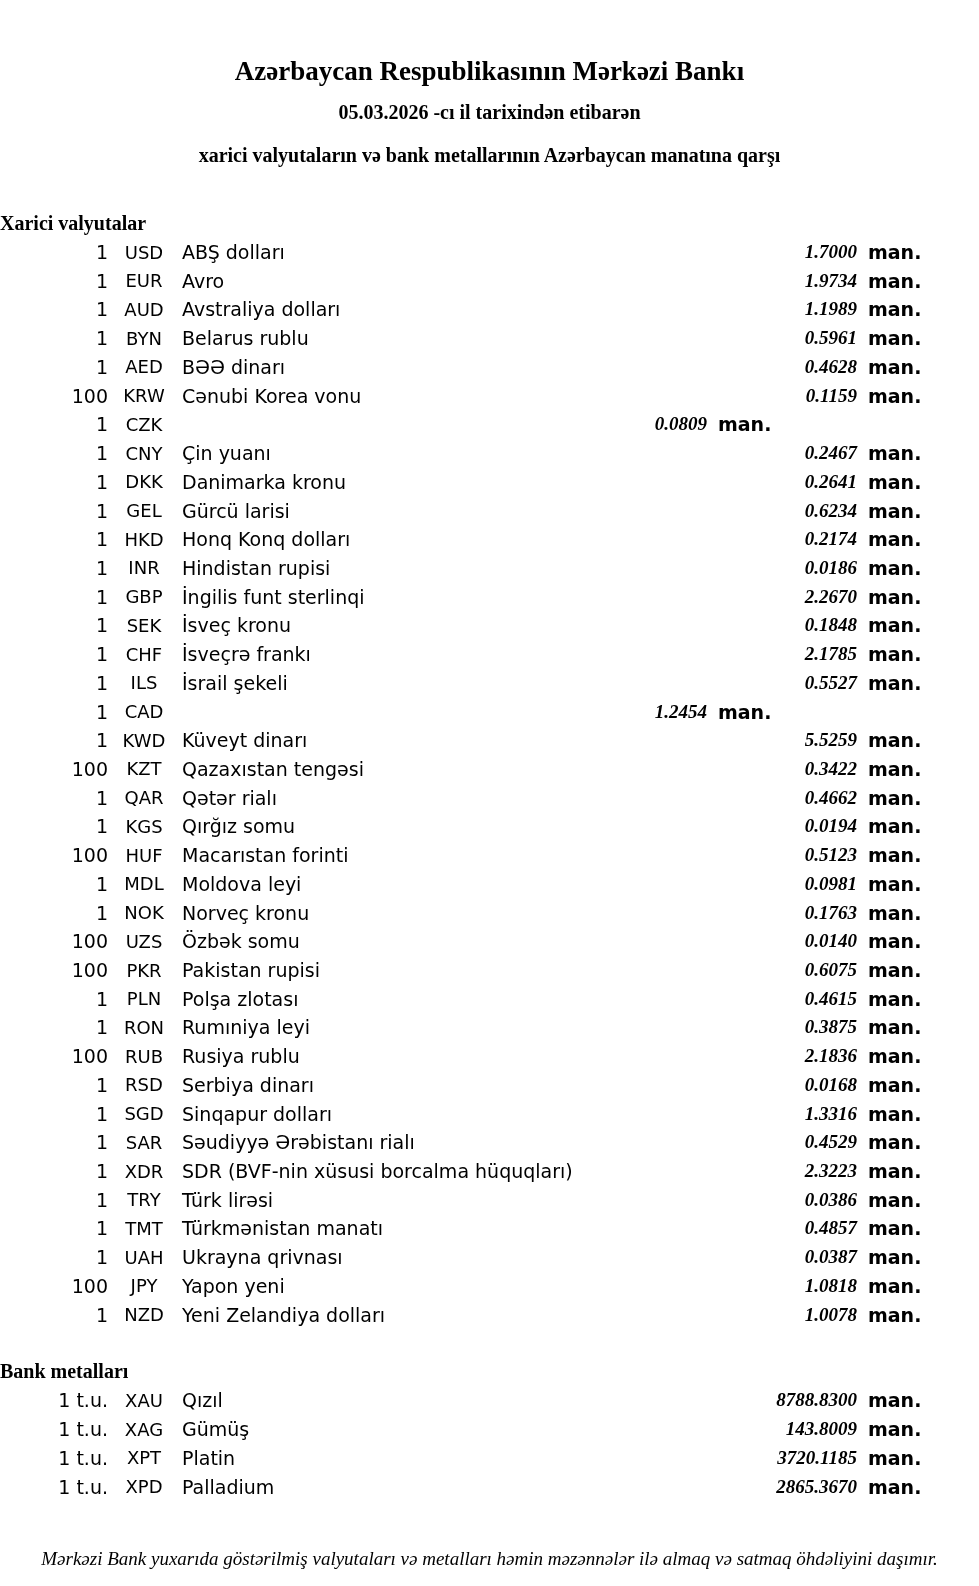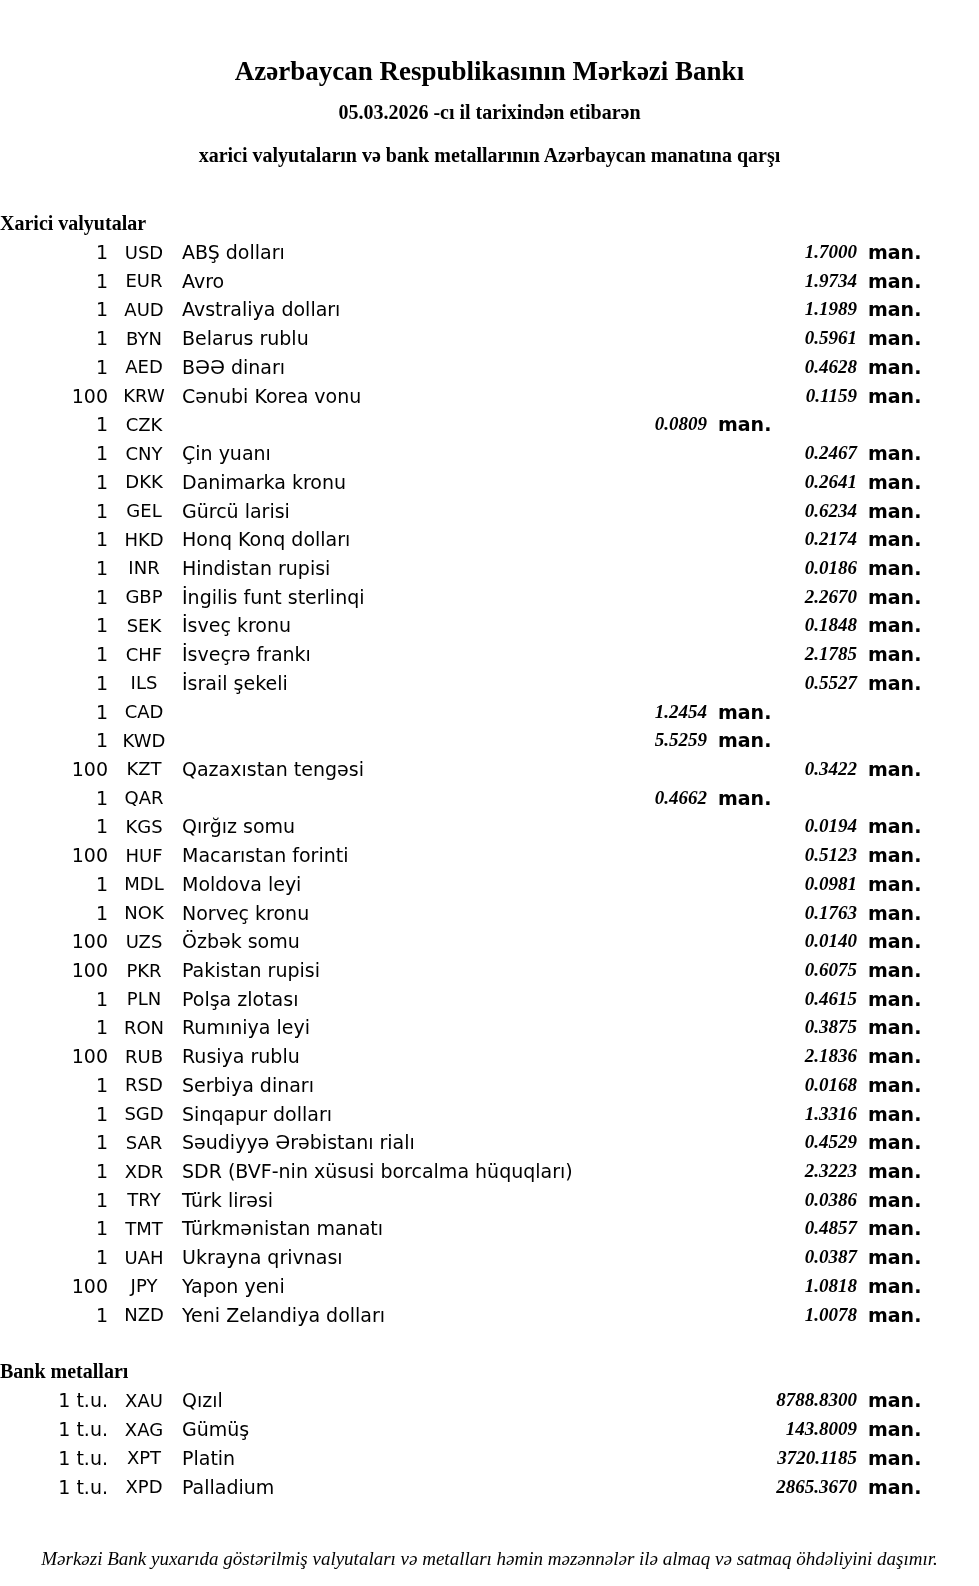--- a/index.html
+++ b/index.html
@@ -230,33 +230,35 @@
       </div>
       <div class="row">
         <span class="cell-qty">1</span>
         <span class="cell-code">CAD</span>
         <span class="cell-rate">1.2454</span>
         <span class="cell-man">man.</span>
       </div>
       <div class="row">
         <span class="cell-qty">1</span>
         <span class="cell-code">KWD</span>
+        <span class="cell-name">Küveyt dinarı</span>
         <span class="cell-rate">5.5259</span>
         <span class="cell-man">man.</span>
       </div>
       <div class="row">
         <span class="cell-qty">100</span>
         <span class="cell-code">KZT</span>
         <span class="cell-name">Qazaxıstan tengəsi</span>
         <span class="cell-rate">0.3422</span>
         <span class="cell-man">man.</span>
       </div>
       <div class="row">
         <span class="cell-qty">1</span>
         <span class="cell-code">QAR</span>
+        <span class="cell-name">Qətər rialı</span>
         <span class="cell-rate">0.4662</span>
         <span class="cell-man">man.</span>
       </div>
       <div class="row">
         <span class="cell-qty">1</span>
         <span class="cell-code">KGS</span>
         <span class="cell-name">Qırğız somu</span>
         <span class="cell-rate">0.0194</span>
         <span class="cell-man">man.</span>
       </div>

